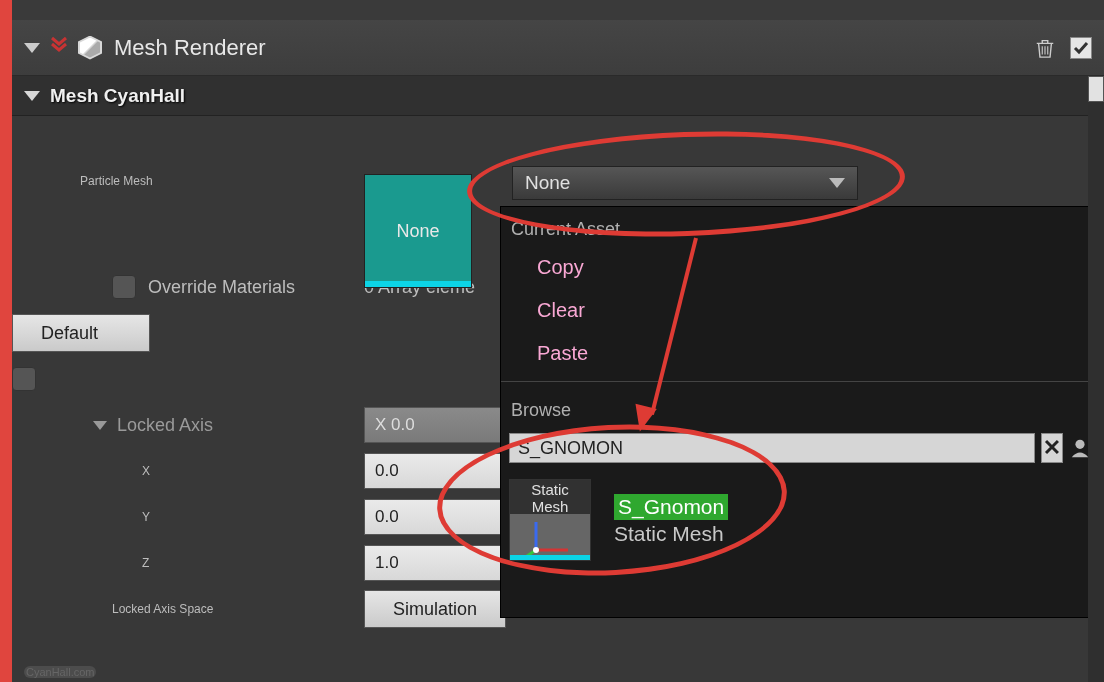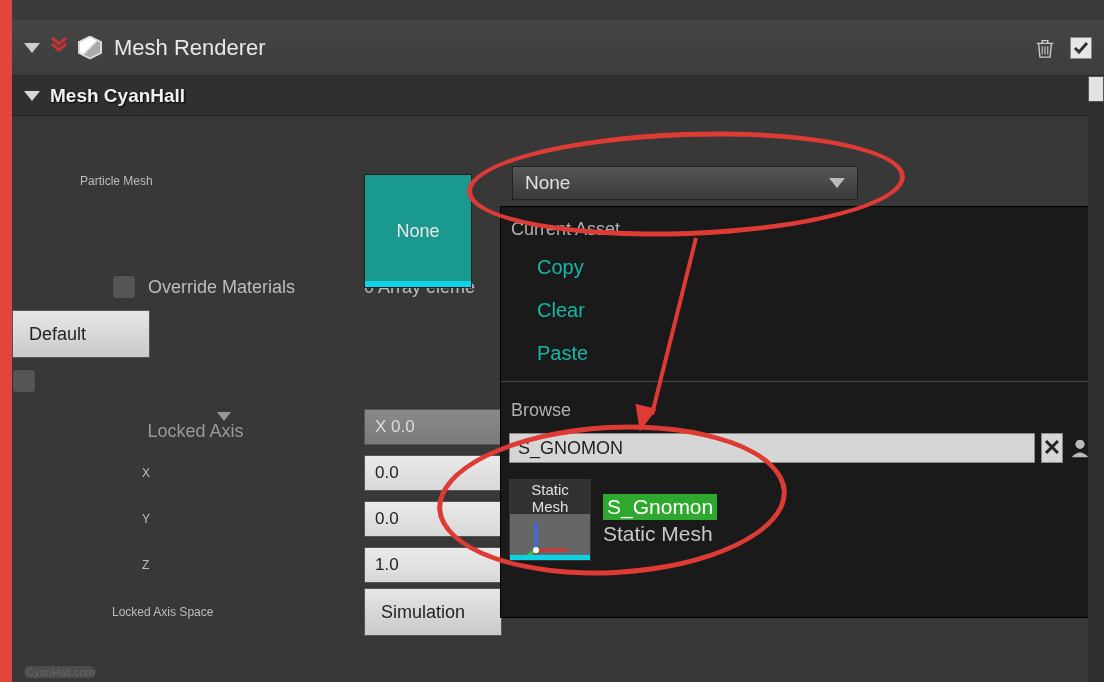--- a/index.html
+++ b/index.html
@@ -75,23 +75,23 @@
 }
 
 .num-input {
   height: 36px; background: linear-gradient(to bottom, #eaeaea, #d8d8d8);
   border: 1px solid #555; color: #222; font-size: 17px; padding: 0 10px;
   width: 138px;
 }
 .num-input.x { background: linear-gradient(to bottom, #8a8a8a, #7a7a7a); color: #ddd; }
 
 .dropdown-btn {
-  height: 48px; background: linear-gradient(to bottom, #e6e6e6, #cacaca);
+  height: 38px; background: linear-gradient(to bottom, #e6e6e6, #cacaca);
   border: 1px solid #555; display: flex; align-items: center;
-  padding: 0 16px; color: #222; font-size: 18px; min-width: 138px; cursor: pointer;
+  padding: 0 28px; color: #222; font-size: 18px; min-width: 138px; cursor: pointer;
 }
 
 .asset-dropdown {
   position: absolute; left: 500px; top: 146px; width: 346px; height: 34px;
   background: linear-gradient(to bottom, #565656, #3a3a3a);
   border: 1px solid #222; display: flex; align-items: center;
   padding: 0 12px; color: #e0e0e0; font-size: 19px;
 }
 .asset-dropdown-tri {
   width: 0; height: 0; border-left: 8px solid transparent;
@@ -99,38 +99,38 @@
   margin-left: auto;
 }
 
 
 .popup {
   position: absolute; left: 488px; top: 186px; right: 4px; height: 412px;
   background: #1a1a1a; border: 1px solid #000;
 }
 .popup-sectlabel { color: #b0b0b0; font-size: 18px; padding: 12px 10px 6px; }
 .popup-item {
-  color: #14b8a6; font-size: 20px; padding: 10px 36px; cursor: pointer;
+  color: #f9a8d4; font-size: 20px; padding: 10px 36px; cursor: pointer;
 }
 .popup-divider { height: 1px; background: #444; margin: 6px 0; }
 .popup-search {
   display: flex; align-items: center; margin: 6px 8px 10px 8px; gap: 6px;
 }
 .popup-search input {
   flex: 1; height: 30px; background: #d6d6d6; border: 1px solid #888;
   color: #222; font-size: 18px; padding: 0 8px;
 }
 .popup-search .x-btn {
   width: 22px; color: #222; font-size: 22px; font-weight: bold;
   background: #d6d6d6; height: 30px; display: flex; align-items: center; justify-content: center;
   border: 1px solid #888; cursor: pointer;
 }
 .popup-search .user-icon { width: 22px; height: 22px; }
 
-.result-row { display: flex; align-items: center; gap: 12px; padding: 6px 8px; }
+.result-row { display: flex; align-items: center; gap: 23px; padding: 6px 8px; }
 .result-thumb {
   width: 82px; height: 82px; background: #666; position: relative; border: 1px solid #333;
 }
 .result-thumb-top {
   position: absolute; top: 0; left: 0; right: 0; height: 34px;
   background: rgba(40,40,40,0.85); color: #e0e0e0; font-size: 15px;
   text-align: center; line-height: 17px; padding-top: 1px;
 }
 .result-thumb-bar { position: absolute; bottom: 0; left: 0; right: 0; height: 5px; background: #0cd4e6; }
 .axis-gizmo { position: absolute; left: 14px; top: 36px; width: 50px; height: 42px; }
@@ -227,21 +227,21 @@
         </div>
       </div>
 
       <div class="prop-row">
         <div class="prop-value-col">
           <span class="checkbox-sm" style="margin-left:0;"></span>
         </div>
       </div>
 
       <div class="prop-row">
-        <div class="prop-label-col" style="padding-left:15px;flex-direction:column;">
+        <div class="prop-label-col" style="padding-left:15px;">
           <div class="expand-tri"></div>
           <span style="color:#9a9a9a;font-size:18px;">Locked Axis</span>
         </div>
         <div class="prop-value-col">
           <div class="num-input x" style="display:flex;align-items:center;">
             <span>X  0.0</span>
           </div>
         </div>
       </div>
 

